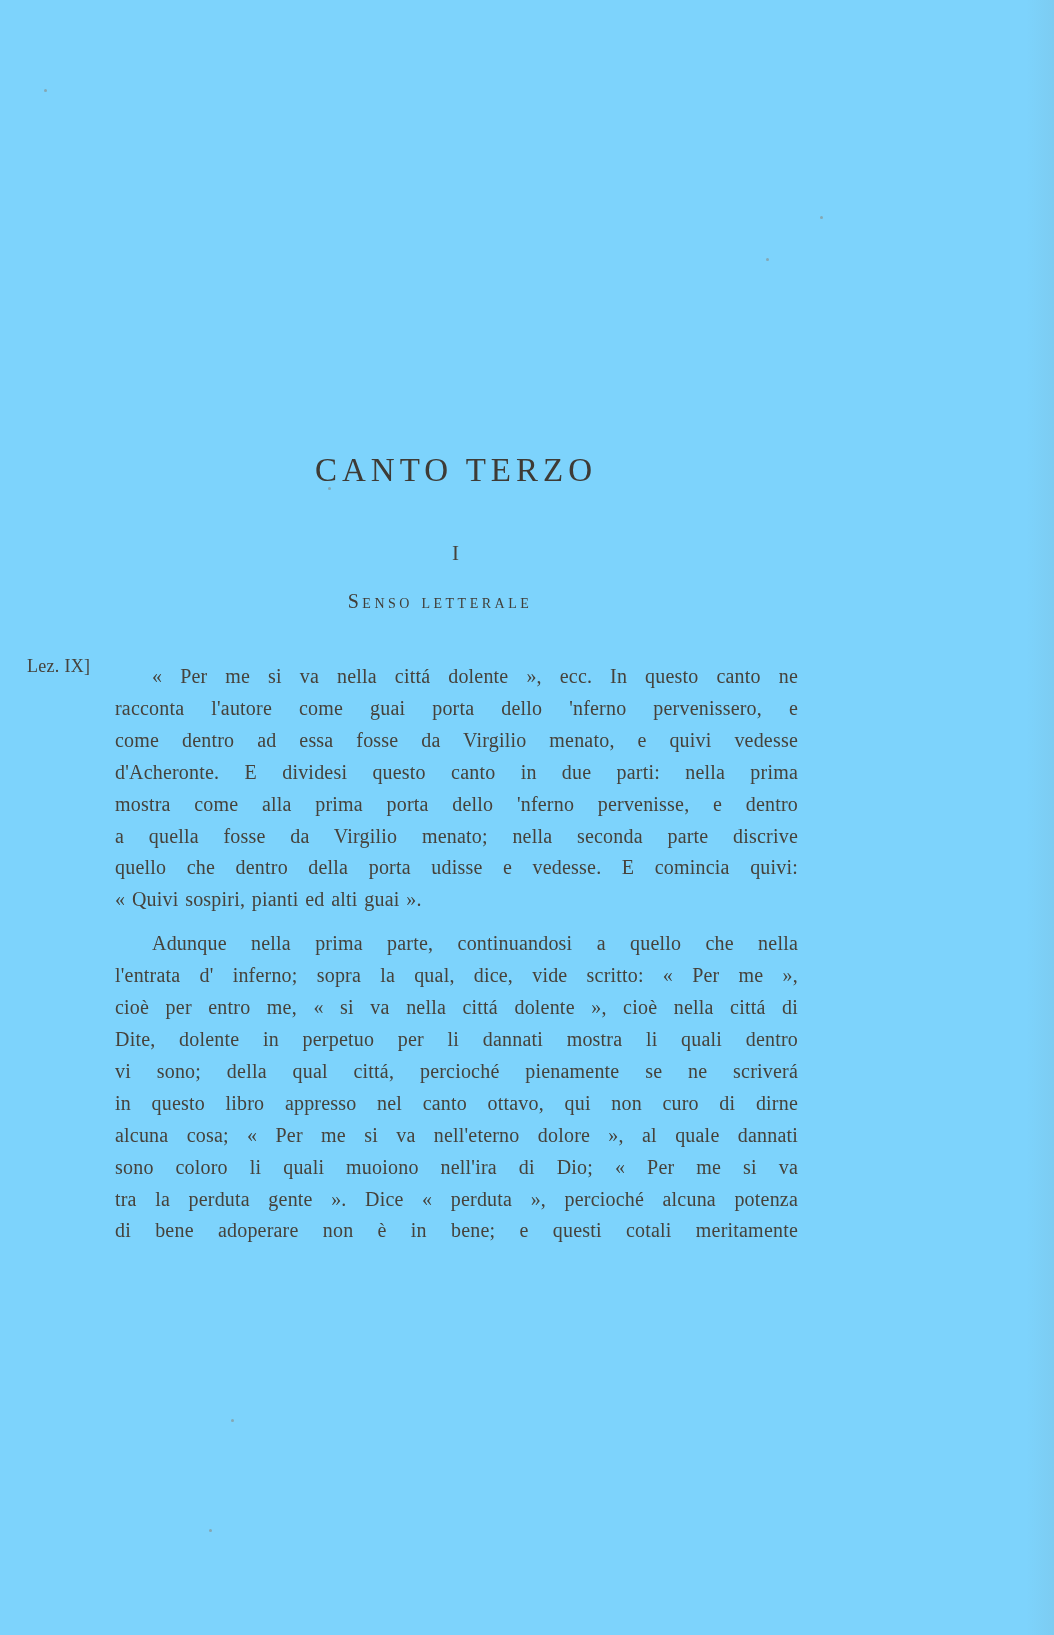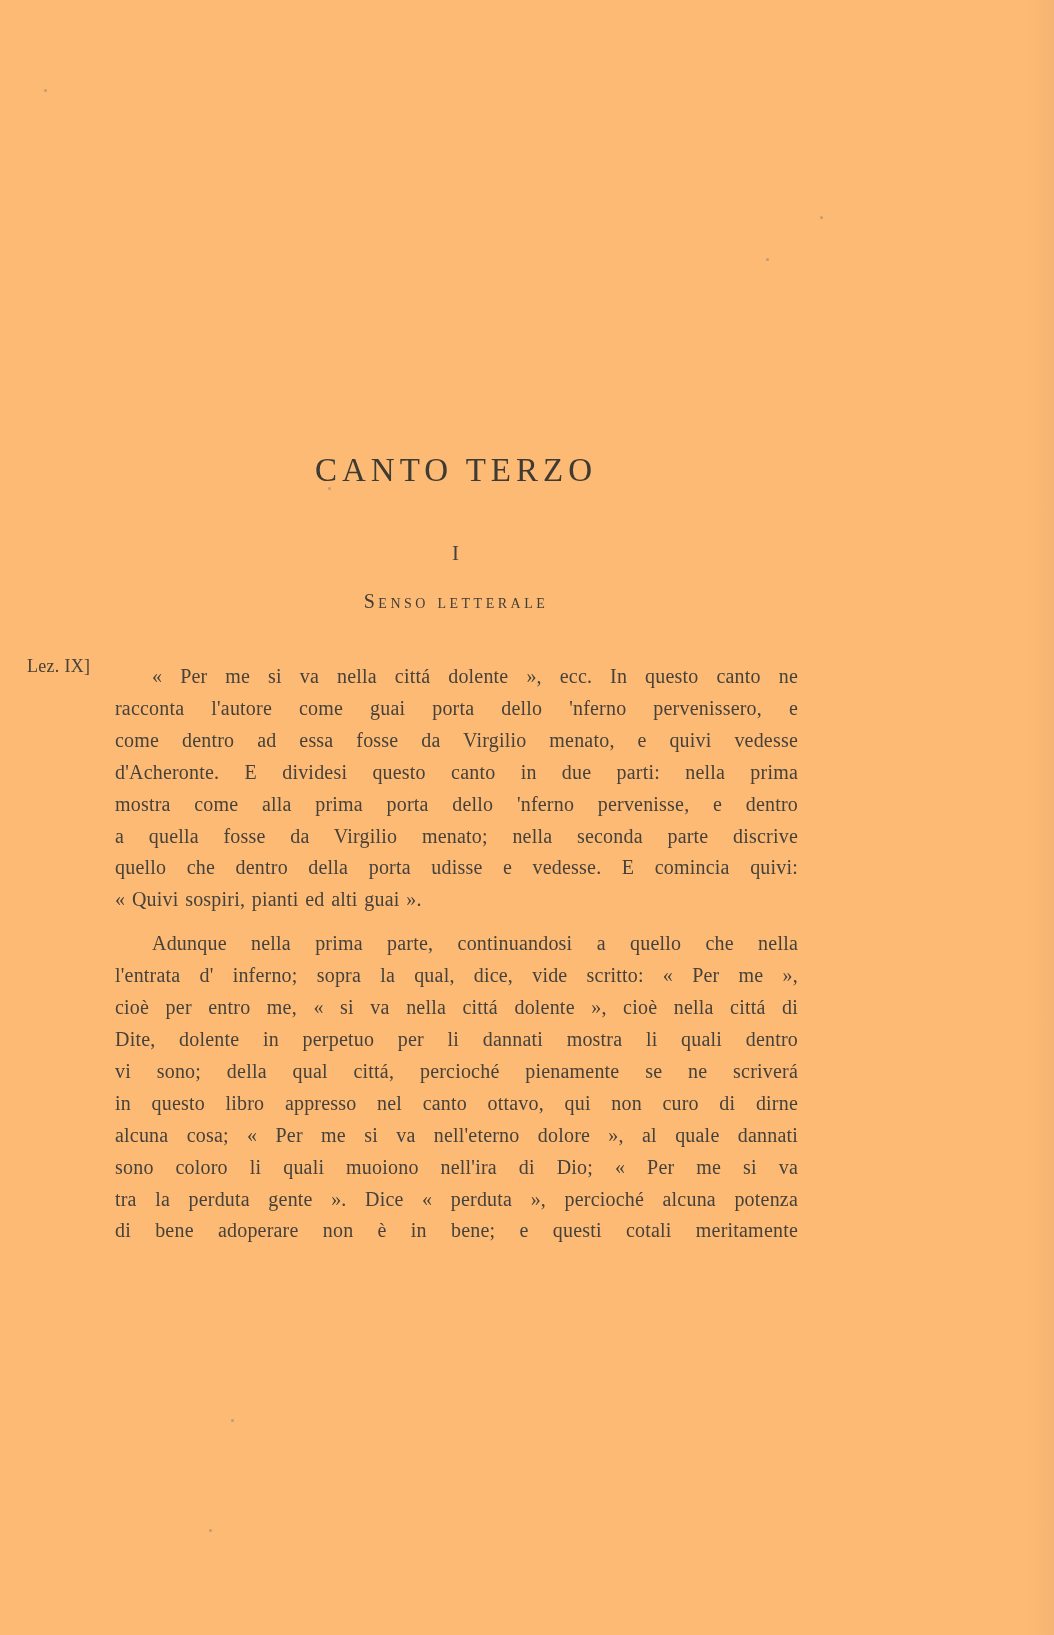--- a/index.html
+++ b/index.html
@@ -7,21 +7,21 @@
     width: 1054px;
     height: 1635px;
     background: #f6f4ec;
     font-family: "Liberation Serif", "DejaVu Serif", serif;
     position: relative;
     overflow: hidden;
   }
   .page {
     position: absolute;
     inset: 0;
-    background: #fdba74;
+    background: #7dd3fc;
     color: #46423b;
   }
   
   .page::after {
     content: "";
     position: absolute;
     top: 0; right: 0; bottom: 0;
     width: 28px;
     background: linear-gradient(to right, rgba(0,0,0,0), rgba(110,100,80,0.06));
     pointer-events: none;
@@ -43,21 +43,21 @@
     top: 541px;
     left: 103px;
     width: 706px;
     text-align: center;
     font-size: 21px;
     letter-spacing: 1px;
   }
   .heading {
     position: absolute;
     top: 590px;
-    left: 103px;
+    left: 87px;
     width: 706px;
     margin: 0;
     text-align: center;
     font-size: 20px;
     font-weight: 400;
     font-variant: small-caps;
     letter-spacing: 3.5px;
     color: #413d37;
   }
   .marginal {

